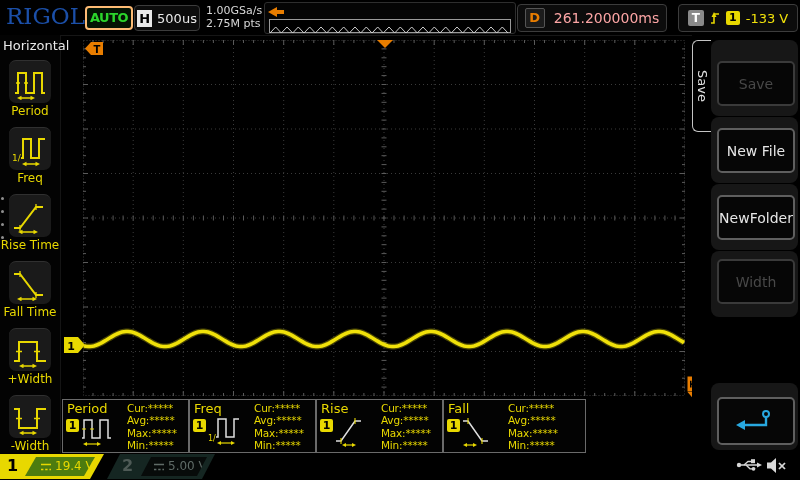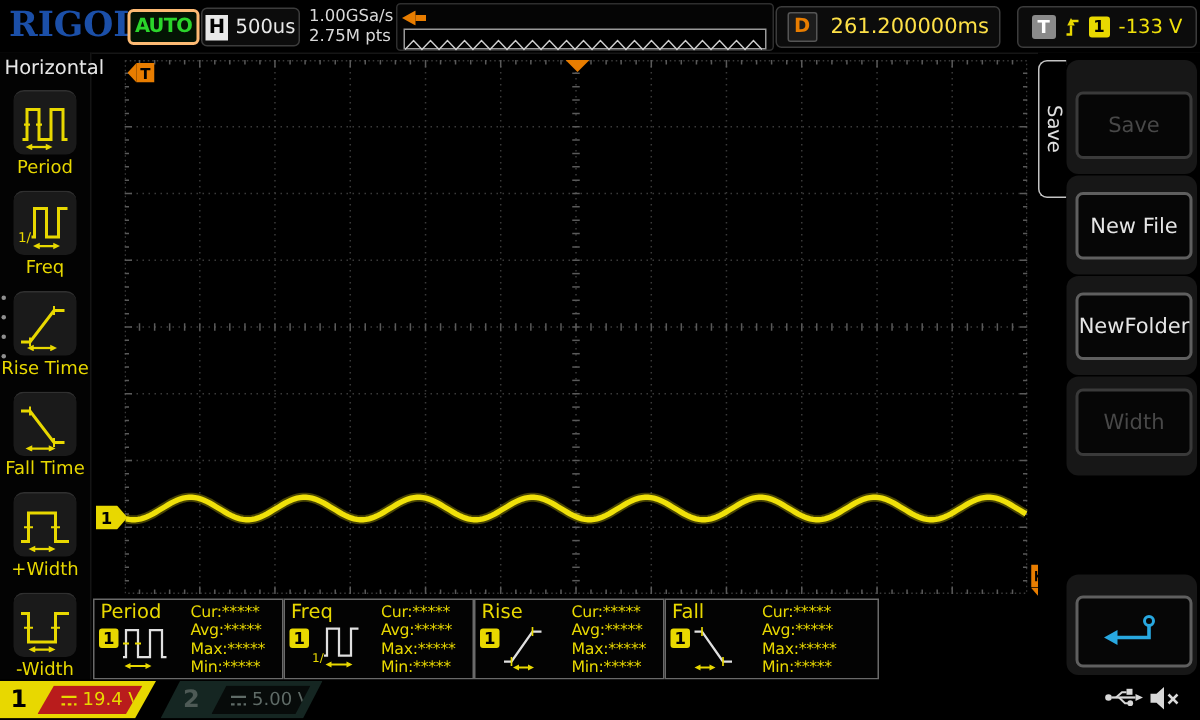--- a/index.html
+++ b/index.html
@@ -1,35 +1,35 @@
 <!DOCTYPE html>
 <html><head>
 <meta charset="utf-8">
 <style>
   html,body{margin:0;padding:0;background:#000;}
   #screen{position:relative;width:800px;height:480px;background:#000;overflow:hidden;
           font-family:"DejaVu Sans",sans-serif;color:#e8e8e8;}
   .abs{position:absolute;}
   
   #topbar{left:0;top:0;width:800px;height:35px;background:#000;border-bottom:1px solid #161616;}
-  .logo{left:6px;top:3px;font-family:"DejaVu Serif",serif;font-weight:bold;font-size:23px;color:#1b4fa8;letter-spacing:0px;}
+  .logo{left:6px;top:3px;font-family:"DejaVu Serif",serif;font-weight:normal;font-size:23px;color:#1b4fa8;letter-spacing:0px;}
   .auto-btn{left:85px;top:6px;width:44px;height:20px;border:2px solid #fdba74;border-radius:4px;background:#041404;
             color:#2bd52b;font-weight:bold;font-size:13px;text-align:center;line-height:20px;letter-spacing:-0.5px;}
   .panelbox{background:#0c0c0c;border:1px solid #3c3c3c;border-radius:4px;display:flex;align-items:center;justify-content:center;}
   #h-box{left:134px;top:5px;width:64px;height:24px;gap:5px;}
   .h-label{width:15px;height:17px;background:#e8e8e8;color:#000;font-weight:bold;font-size:13px;text-align:center;line-height:17px;}
   .h-value{font-size:13px;color:#e8e8e8;}
   #acq{left:206px;top:4px;font-size:11px;color:#d8d8d8;line-height:13px;}
   #preview-panel{left:264px;top:2px;width:250px;height:30px;border:1px solid #2e2e2e;border-radius:3px;background:#050505;}
   #preview-box{left:269px;top:19px;width:240px;height:12px;border:1px solid #9a9a9a;background:#000;}
   #preview-marker{left:268px;top:7px;}
   #d-box{left:517px;top:4px;width:148px;height:26px;gap:9px;}
   .d-label{width:18px;height:18px;background:#1c1c1c;border:1px solid #555;color:#e87d00;font-weight:bold;font-size:13px;
            text-align:center;line-height:18px;border-radius:2px;}
-  .d-value{font-size:14px;color:#fde047;}
+  .d-value{font-size:14px;color:#fca5a5;}
   #t-box{left:678px;top:4px;width:118px;height:26px;gap:6px;}
   .t-label{width:16px;height:16px;background:#8a8a8a;color:#fff;font-weight:bold;font-size:12px;text-align:center;line-height:16px;border-radius:2px;}
   .t-src{width:14px;height:14px;background:#e8d800;color:#000;font-weight:bold;font-size:11px;text-align:center;line-height:14px;border-radius:2px;}
   .t-level{font-size:13px;color:#f0e10a;}
   
   #left-menu{left:0;top:35px;width:60px;height:418px;background:#030303;border-right:1px solid #141414;}
   .lm-title{left:3px;top:3px;font-size:13px;color:#e8e8e8;}
   .lm-item{position:absolute;left:0;width:60px;height:64px;}
   .lm-btn{position:absolute;left:9px;top:0;width:42px;height:42px;background:#1a1a1a;border-radius:7px;
           border-top:1px solid #303030;display:flex;align-items:center;justify-content:center;}
@@ -50,21 +50,21 @@
   .mname{position:absolute;left:4px;top:1px;font-size:13px;color:#e8d800;}
   .mbadge{position:absolute;left:3px;top:19px;width:13px;height:13px;background:#e8d800;color:#000;font-weight:bold;
           font-size:11px;text-align:center;line-height:13px;border-radius:2px;}
   .micon{position:absolute;left:18px;top:13px;}
   .mrows{position:absolute;left:64px;top:2px;font-size:10.5px;line-height:12.3px;color:#e8d800;letter-spacing:-0.2px;white-space:nowrap;}
   
   #bottom-bar{left:0;top:453px;width:800px;height:27px;background:#000;}
   .ch1-block{left:0;top:1px;width:104px;height:25px;background:#e8d800;
              clip-path:polygon(0 0,100% 0,calc(100% - 14px) 100%,0 100%);}
   .ch1-num{left:7px;top:2px;color:#000;font-weight:bold;font-size:16px;}
-  .ch1-inner{left:25px;top:3px;width:70px;height:19px;background:#b91c1c;
+  .ch1-inner{left:25px;top:3px;width:70px;height:19px;background:#4d7c0f;
              clip-path:polygon(11px 0,100% 0,calc(100% - 11px) 100%,0 100%);}
   .ch1-value{left:30px;top:2px;font-size:12px;color:#e8d800;}
   .ch2-block{left:107px;top:1px;width:108px;height:25px;background:#152622;
              clip-path:polygon(13px 0,100% 0,calc(100% - 13px) 100%,0 100%);}
   .ch2-num{left:15px;top:2px;color:#4e5a56;font-weight:bold;font-size:16px;}
   .ch2-inner{left:34px;top:3px;width:66px;height:19px;background:#070b0a;
              clip-path:polygon(10px 0,100% 0,calc(100% - 10px) 100%,0 100%);}
   .ch2-value{left:27px;top:2px;font-size:12px;color:#5f6b67;}
 </style>
 </head>

